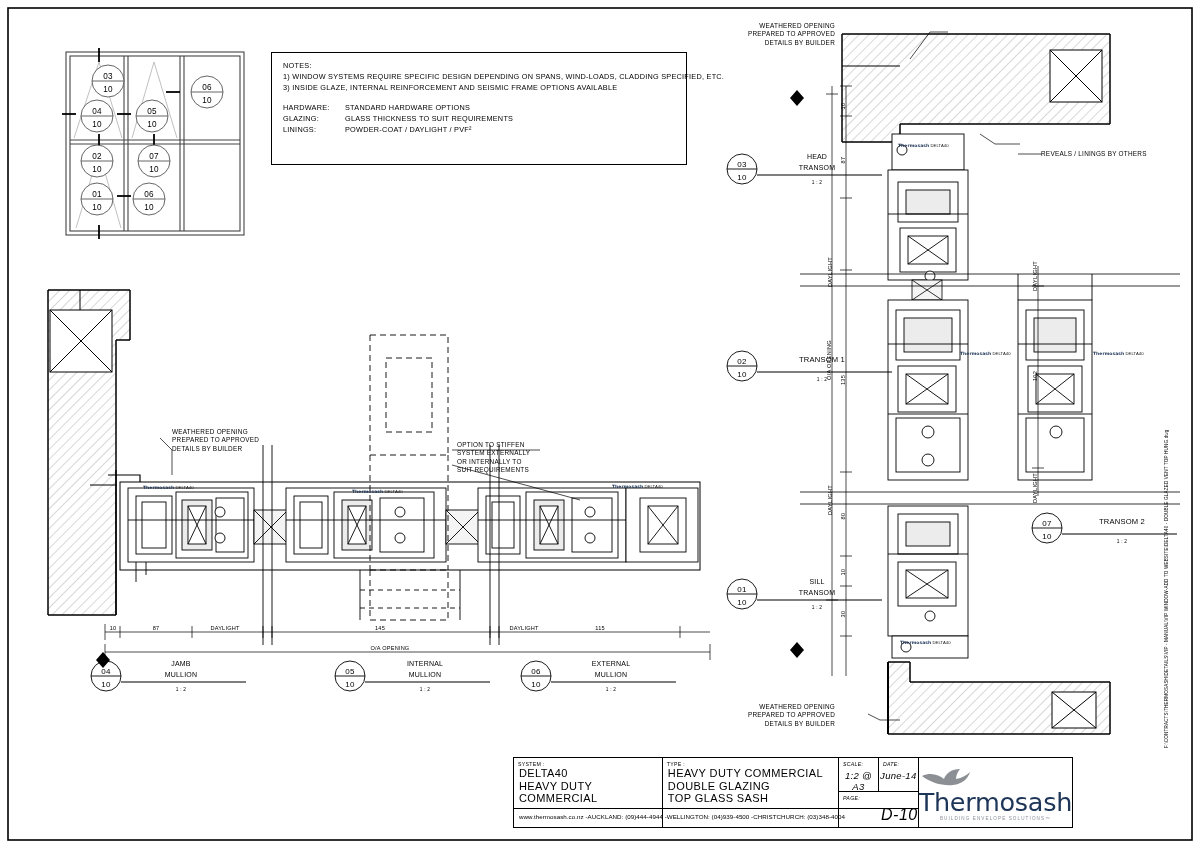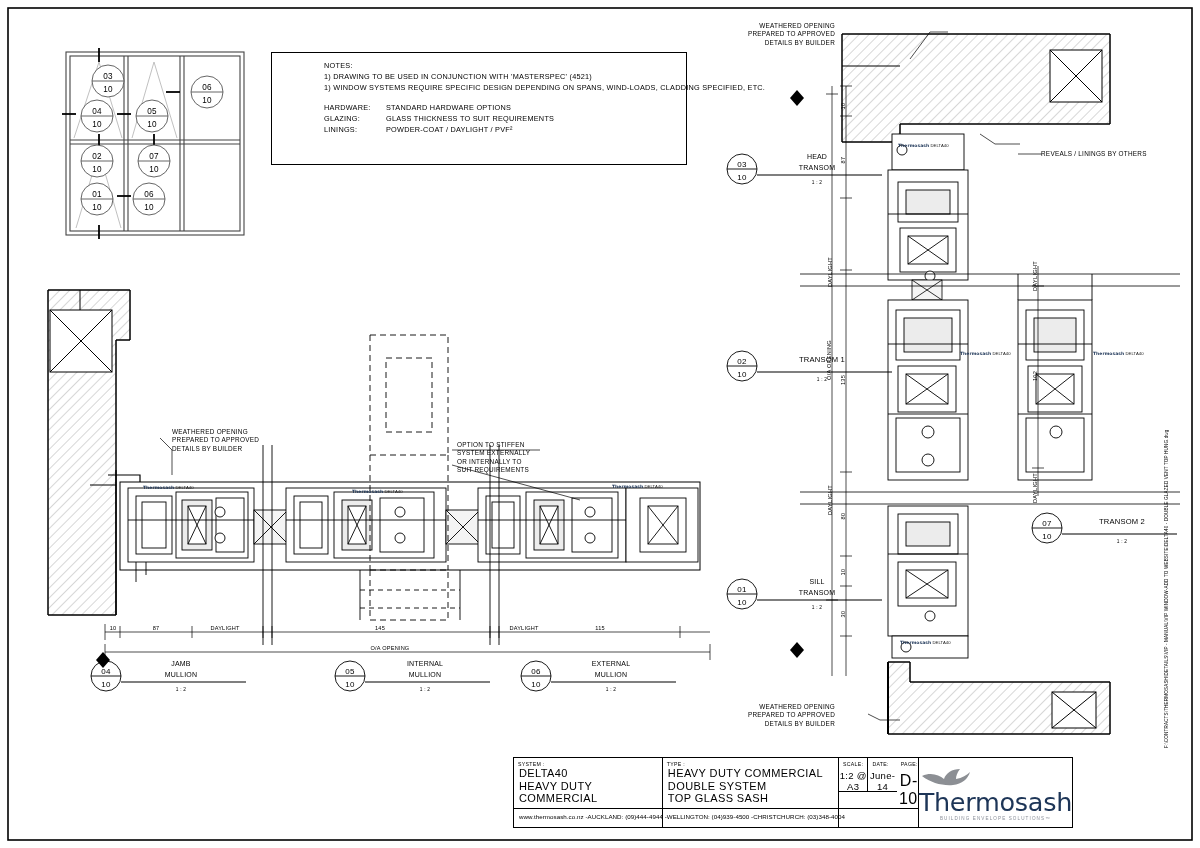--- a/index.html
+++ b/index.html
@@ -3,35 +3,35 @@
 <meta charset="utf-8">
 <style>
   html,body{margin:0;padding:0;background:#ffffff;}
   body{width:1200px;height:848px;font-family:"Liberation Sans",sans-serif;color:#000;overflow:hidden;}
   #sheet{position:relative;width:1200px;height:848px;background:#fff;}
   .abs{position:absolute;}
   svg{display:block;}
   .ttxt{font-family:"Liberation Sans",sans-serif;fill:#000;}
 
   
-  .notes-box{position:absolute;left:271px;top:52px;width:416px;height:113px;border:1.6px solid #000;background:#fff;box-sizing:border-box;padding-left:41px;}
+  .notes-box{position:absolute;left:271px;top:52px;width:416px;height:113px;border:1.6px solid #000;background:#fff;box-sizing:border-box;}
   .notes-inner{padding:7px 9px 0 11px;font-size:7.3px;line-height:11.1px;letter-spacing:.25px;}
   .nrow{white-space:nowrap;}
   .nlabel{display:inline-block;width:62px;}
   .gap{height:9px;}
 
   
   .elev{position:absolute;left:62px;top:48px;width:186px;height:191px;}
 
   
   .tb{position:absolute;left:513px;top:757px;width:560px;height:71px;border:1.4px solid #000;box-sizing:border-box;background:#fff;display:flex;}
   .tb-c{border-right:1.2px solid #000;box-sizing:border-box;position:relative;}
   .tb-sys{width:185px;}
   .tb-type{width:219px;}
-  .tb-scaledate{width:99px;display:flex;flex-direction:row;}
+  .tb-scaledate{width:99px;display:flex;flex-direction:column;font-style:italic;}
   .tb-lab{font-size:5.2px;letter-spacing:.3px;padding:3px 0 0 4px;line-height:6px;}
   .tb-val{font-size:11px;letter-spacing:.4px;padding-left:5px;line-height:12.5px;}
   .sd-top{height:33px;display:flex;border-bottom:1.2px solid #000;}
   .sd-cell{flex:1;position:relative;}
   .sd-cell.first{border-right:1.2px solid #000;}
   .sd-num{font-size:9.5px;text-align:center;padding-top:3px;letter-spacing:.3px;}
   .sd-bot{flex:1;position:relative;}
   .page-num{font-size:16px;text-align:right;padding-top:5px;letter-spacing:.5px;}
   .logo-cell{flex:1;position:relative;display:flex;align-items:center;justify-content:center;}
   .logo-word{font-size:25.5px;color:#1d3557;letter-spacing:-.3px;font-family:"DejaVu Sans",sans-serif;line-height:26px;}
@@ -116,22 +116,22 @@
         <text x="35" y="162">10</text>
         <text x="87" y="149">06</text>
         <text x="87" y="162">10</text>
       </g>
     </svg>
   </div>
 
   <div class="notes-box">
     <div class="notes-inner">
       <div class="nrow">NOTES:</div>
-      <div class="nrow">1) DRAWING TO BE USED IN CONJUNCTION WITH 'MASTERSPEC' (4521)</div>
       <div class="nrow">1) WINDOW SYSTEMS REQUIRE SPECIFIC DESIGN DEPENDING ON SPANS, WIND-LOADS, CLADDING SPECIFIED, ETC.</div>
+      <div class="nrow">3) INSIDE GLAZE, INTERNAL REINFORCEMENT AND SEISMIC FRAME OPTIONS AVAILABLE</div>
       <div class="gap"></div>
       <div class="nrow"><span class="nlabel">HARDWARE:</span><span>STANDARD HARDWARE OPTIONS</span></div>
       <div class="nrow"><span class="nlabel">GLAZING:</span><span>GLASS THICKNESS TO SUIT REQUIREMENTS</span></div>
       <div class="nrow"><span class="nlabel">LININGS:</span><span>POWDER-COAT / DAYLIGHT / PVF²</span></div>
     </div>
   </div>
 
   <svg class="abs" style="left:20px;top:270px" width="700" height="380">
     <defs>
       <pattern id="hatchA" width="7" height="7" patternUnits="userSpaceOnUse" patternTransform="rotate(45)">
@@ -544,21 +544,21 @@
 
   <div class="tb">
     <div class="tb-c tb-sys">
       <div class="tb-lab">SYSTEM :</div>
       <div class="tb-val">DELTA40</div>
       <div class="tb-val">HEAVY DUTY COMMERCIAL</div>
     </div>
     <div class="tb-c tb-type">
       <div class="tb-lab">TYPE :</div>
       <div class="tb-val">HEAVY DUTY COMMERCIAL</div>
-      <div class="tb-val">DOUBLE SYSTEM</div>
+      <div class="tb-val">DOUBLE GLAZING</div>
       <div class="tb-val">TOP GLASS SASH</div>
     </div>
     <div class="tb-c tb-scaledate">
       <div class="sd-top">
         <div class="sd-cell first">
           <div class="tb-lab">SCALE:</div>
           <div class="sd-num">1:2 @ A3</div>
         </div>
         <div class="sd-cell">
           <div class="tb-lab">DATE:</div>

